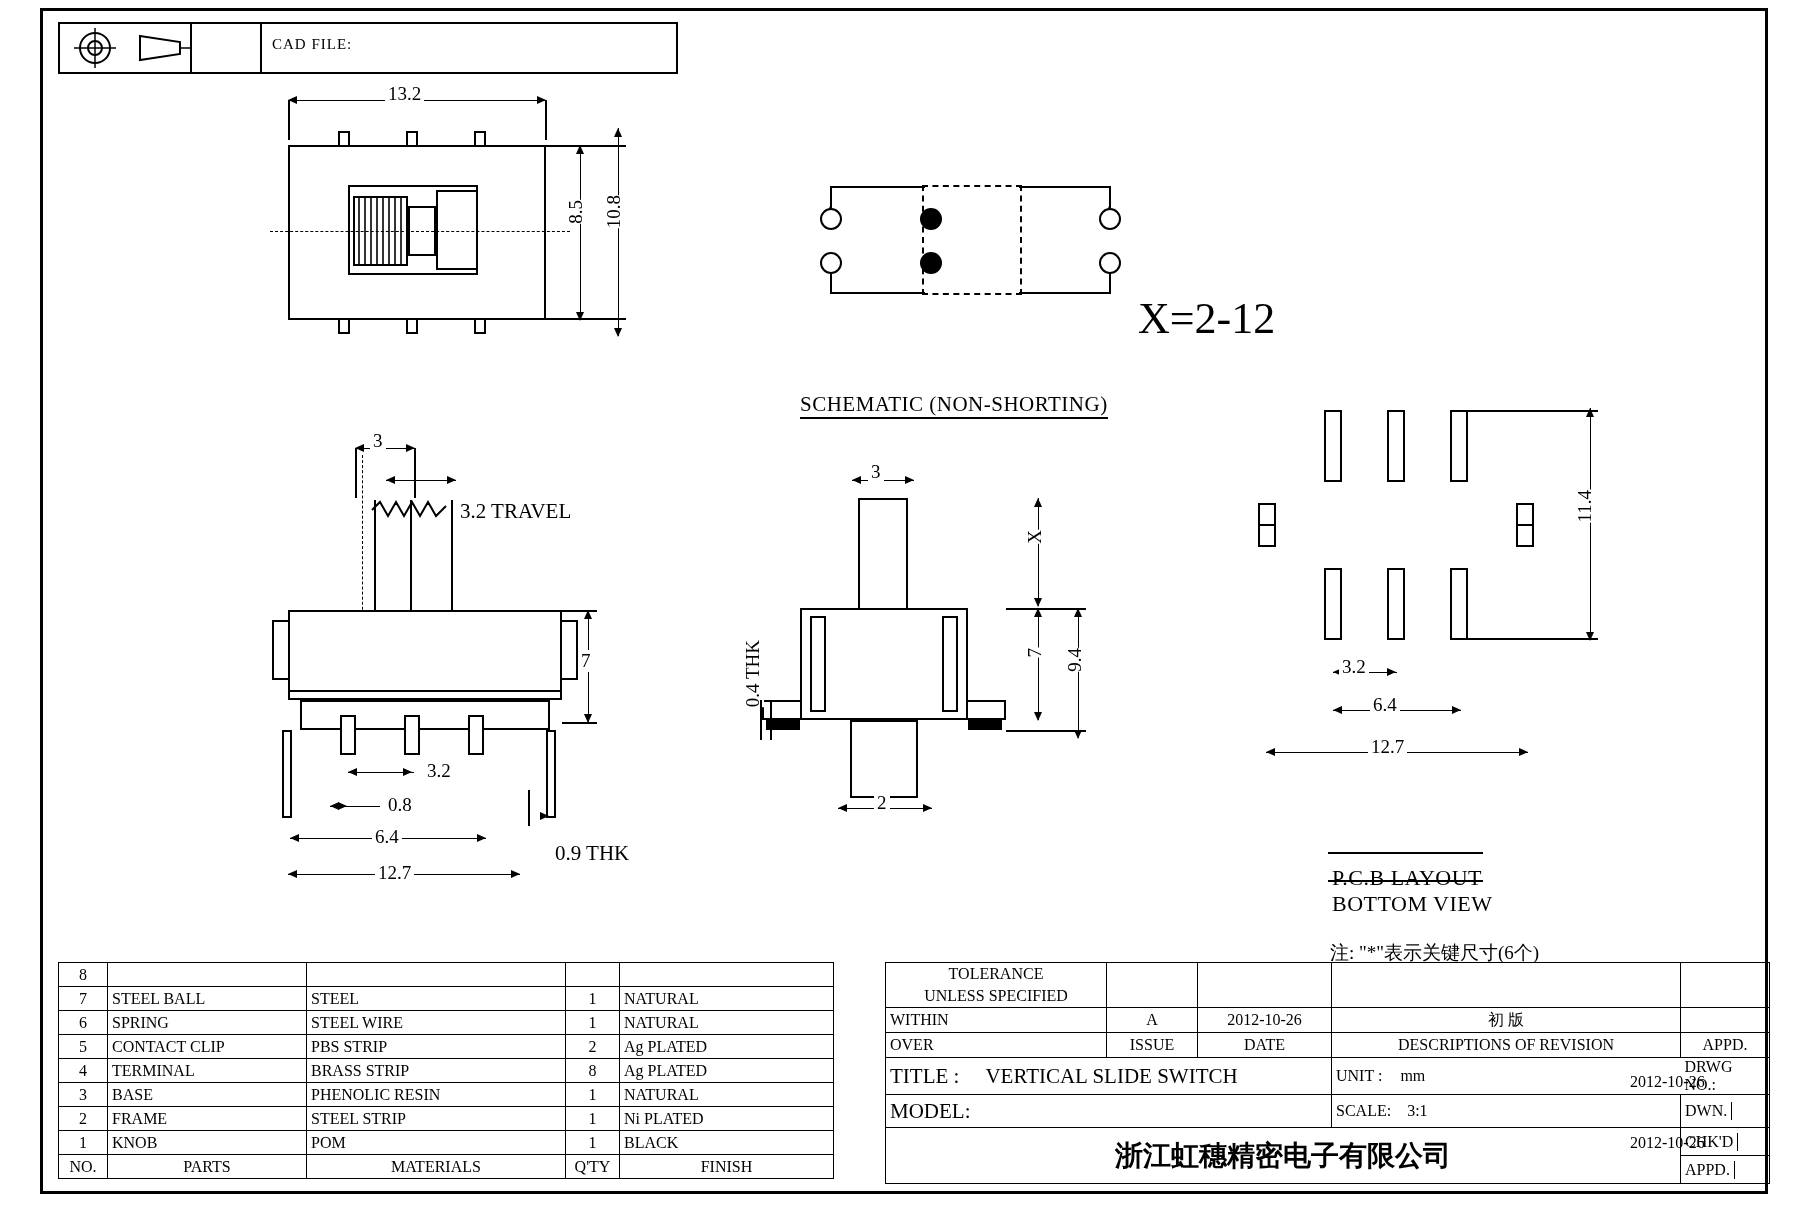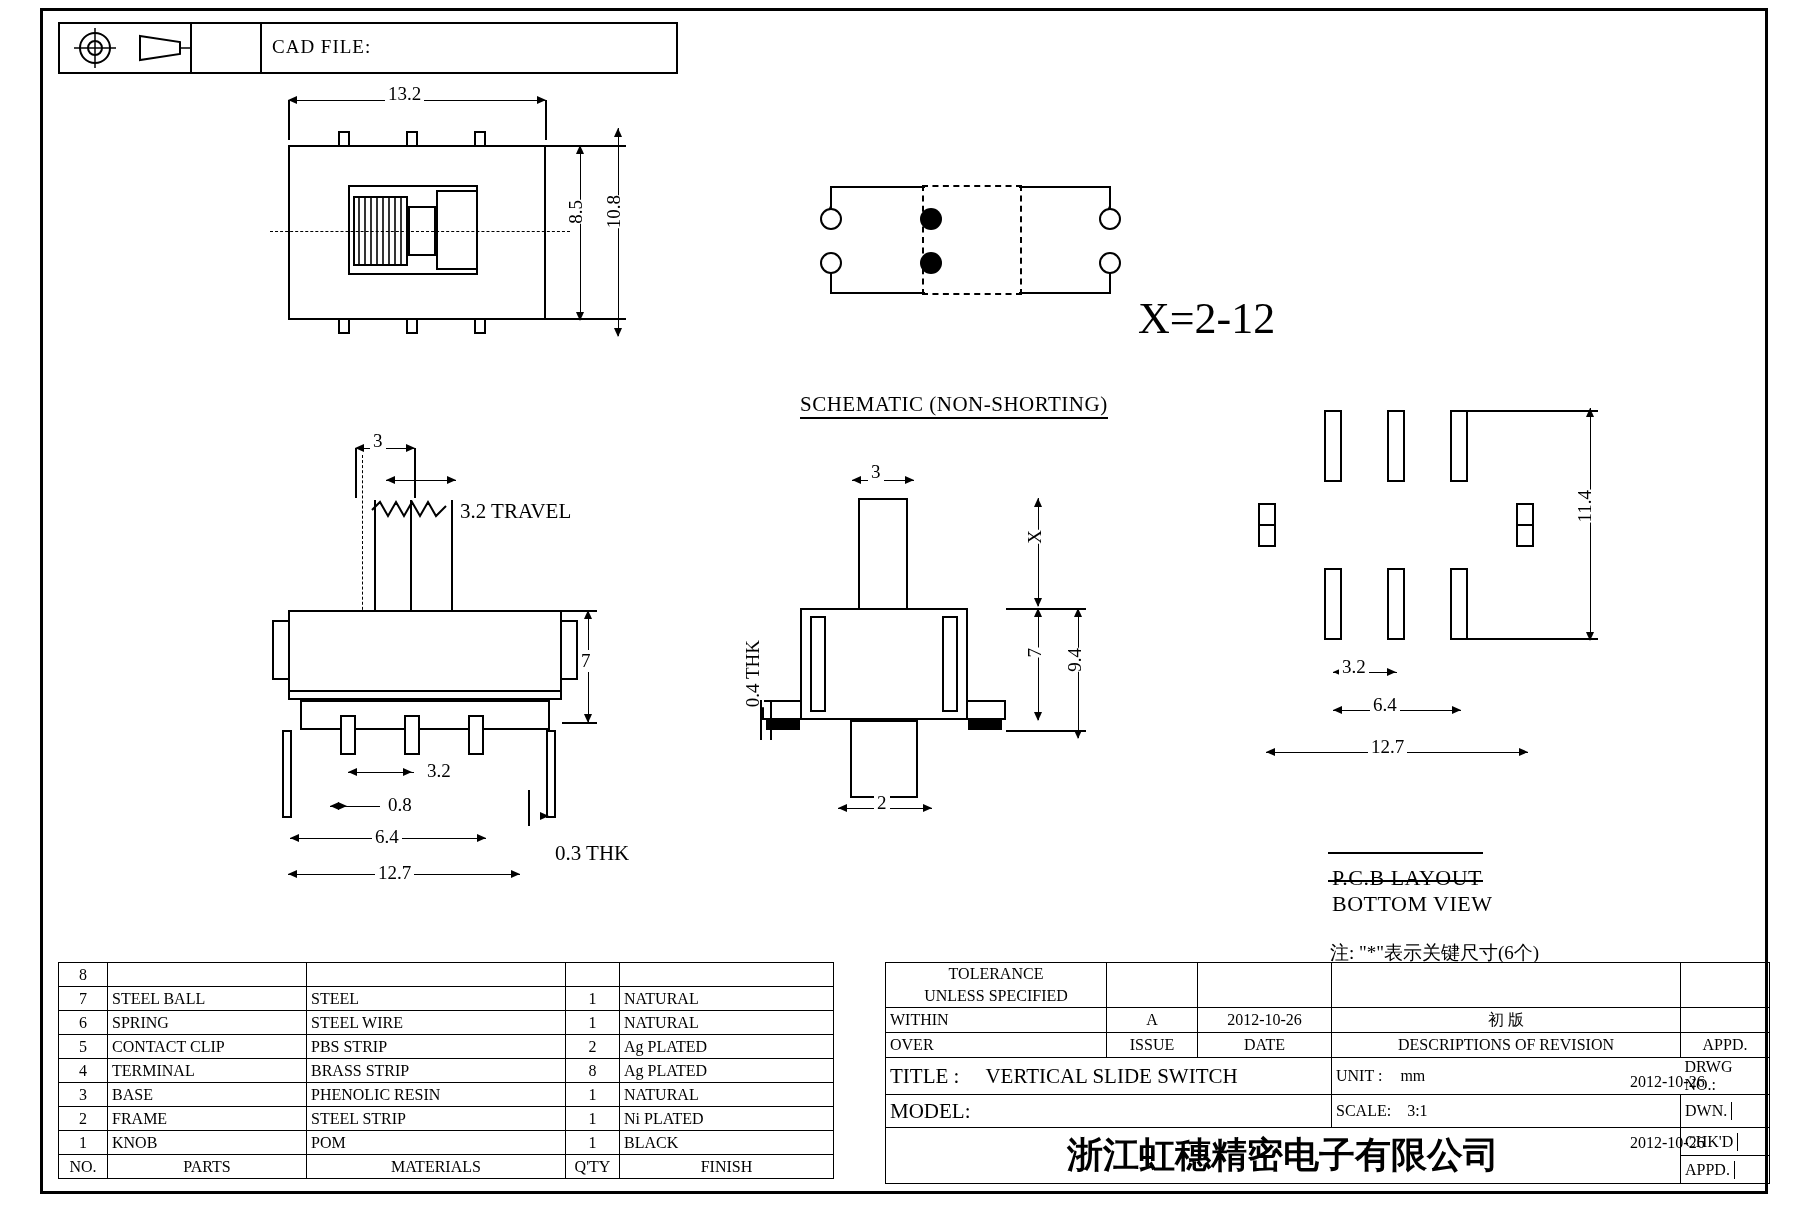--- a/index.html
+++ b/index.html
@@ -4,21 +4,21 @@
 <style>
   html,body{margin:0;padding:0;background:#ffffff;}
   body{font-family:"Liberation Serif", serif;color:#000;}
   #sheet{position:relative;width:1811px;height:1207px;background:#fff;overflow:hidden;}
   .frame{position:absolute;left:40px;top:8px;width:1728px;height:1186px;border:3px solid #000;box-sizing:border-box;}
   .line{position:absolute;background:#000;}
   .txt{position:absolute;white-space:nowrap;font-family:"Liberation Serif", serif;margin-top:35px;}
   .cad-box{position:absolute;left:58px;top:22px;width:620px;height:52px;border:2px solid #000;box-sizing:border-box;}
   .cad-div{position:absolute;left:200px;top:0;width:2px;height:48px;background:#000;}
   .cad-div2{position:absolute;left:130px;top:0;width:2px;height:48px;background:#000;}
-  .cad-label{position:absolute;left:212px;top:12px;font-size:19px;letter-spacing:1px;}
+  .cad-label{position:absolute;left:212px;top:12px;font-size:15px;letter-spacing:1px;}
   
   .dimline{position:absolute;height:1px;background:#000;}
   .vdim{position:absolute;width:1px;background:#000;}
   .ext{position:absolute;background:#000;}
   .arrowL,.arrowR{position:absolute;width:0;height:0;border-top:4px solid transparent;border-bottom:4px solid transparent;}
   .arrowL{border-right:9px solid #000;}
   .arrowR{border-left:9px solid #000;}
   .arrowU,.arrowD{position:absolute;width:0;height:0;border-left:4px solid transparent;border-right:4px solid transparent;}
   .arrowU{border-bottom:9px solid #000;}
   .arrowD{border-top:9px solid #000;}
@@ -199,21 +199,21 @@
     <div class="dimline" style="left:290px;top:838px;width:196px;"></div>
     <div class="arrowL" style="left:290px;top:834px;"></div>
     <div class="arrowR" style="left:477px;top:834px;"></div>
     <div class="dimtxt" style="left:372px;top:826px;">6.4</div>
 
     <div class="dimline" style="left:288px;top:874px;width:232px;"></div>
     <div class="arrowL" style="left:288px;top:870px;"></div>
     <div class="arrowR" style="left:511px;top:870px;"></div>
     <div class="dimtxt" style="left:375px;top:862px;">12.7</div>
 
-    <div class="txt" style="left:555px;top:806px;font-size:21px;">0.3 THK</div>
+    <div class="txt" style="left:555px;top:806px;font-size:21px;">0.9 THK</div>
     <div class="arrowR" style="left:540px;top:812px;"></div>
     <div class="ext" style="left:528px;top:790px;width:1.5px;height:36px;"></div>
   </div>
 
   <div>
 
     <div class="dimline" style="left:852px;top:480px;width:62px;"></div>
     <div class="arrowL" style="left:852px;top:476px;"></div>
     <div class="arrowR" style="left:905px;top:476px;"></div>
     <div class="dimtxt" style="left:868px;top:461px;">3</div>
@@ -423,21 +423,21 @@
                 <tr>
                   <td style="border:none;border-right:1.5px solid #000;width:55%;font-size:16px;">DWN.</td>
             <td style="border:none;font-size:16px;"></td>
                 </tr>
           </tbody>
             </table>
         </td>
       </tr>
       <tr>
         <td colspan="4" rowspan="2" class="ctr" style="height:54px;">
-          <span style="font-size:36px;font-family:'DejaVu Sans', sans-serif;font-weight:bold;">浙江虹穗精密电子有限公司</span>
+          <span style="font-size:28px;font-family:'DejaVu Sans', sans-serif;font-weight:bold;">浙江虹穗精密电子有限公司</span>
         </td>
         <td style="padding:0;height:27px;">
           <table style="width:100%;border-collapse:collapse;">
             <tbody>
                 <tr>
                   <td style="border:none;border-right:1.5px solid #000;width:55%;font-size:16px;">CHK'D</td>
             <td style="border:none;font-size:16px;"></td>
                 </tr>
           </tbody>
             </table>

